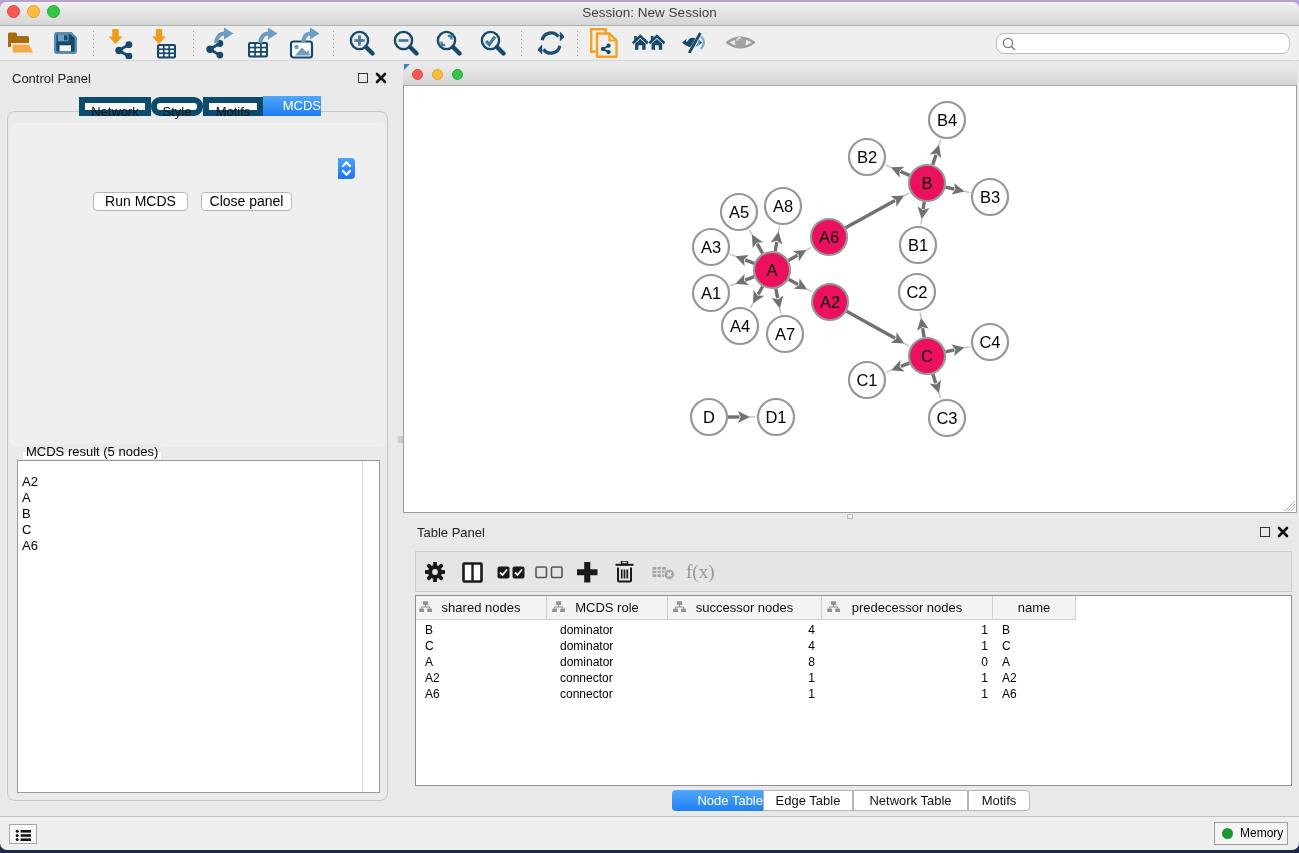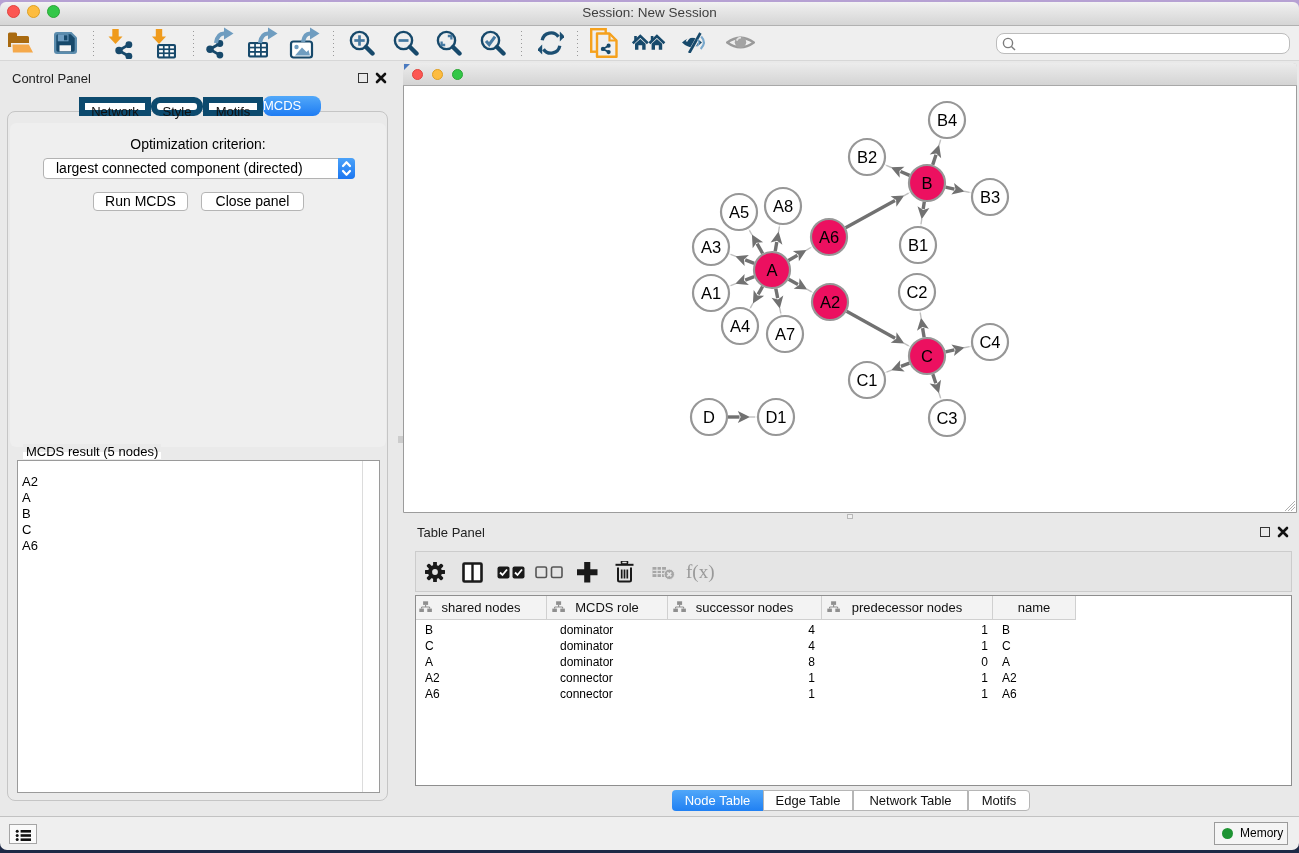--- a/index.html
+++ b/index.html
@@ -26,22 +26,22 @@
 
 #content { left:0; top:61px; width:1299px; height:755px; background:#e9e9e9; }
 
 #cp-title { left:12px; top:71px; font-size:13px; color:#222; }
 #cp-box { left:7px; top:111px; width:381px; height:690px; border:1px solid #c5c5c5;
   border-radius:8px; background:#eaeaea; }
 #cp-inner { left:10px; top:123px; width:376px; height:324px; background:#efefef; border-radius:6px; }
 .tab { position:absolute; top:97px; height:19px; background:#fff; border:6px solid #0c4a6e;
   font-size:13px; text-align:center; line-height:18px; color:#111; }
 #tab-mcds { position:absolute; left:263px; top:96px; width:58px; height:20px;
-  background:linear-gradient(#52a8f9,#1e7cf3); border-radius:8px; color:#fff;
-  font-size:13px; text-align:left; line-height:20px; }
+  background:linear-gradient(#52a8f9,#1e7cf3); border-radius:0; color:#fff;
+  font-size:13px; text-align:right; line-height:20px; }
 #opt-label { left:8px; top:136px; width:380px; text-align:center; font-size:14px; color:#000; }
 #dropdown { left:43px; top:158px; width:312px; height:21px; background:#fff;
   border:1px solid #b2b2b2; border-radius:4px; font-size:14px; color:#000;
   line-height:19px; padding-left:12px; }
 #stepper { left:338px; top:158px; width:17px; height:21px;
   background:linear-gradient(#4ba2f9,#1b76f1); border-radius:0 4px 4px 0; }
 .btn { position:absolute; top:192px; height:19px; background:#fff; border:1px solid #b5b5b5;
   border-radius:4px; font-size:14px; color:#000; text-align:center; line-height:17px; }
 
 #fieldset { left:17px; top:460px; width:363px; height:333px; border:1px solid #9a9a9a;
@@ -66,21 +66,21 @@
   border:1px solid #8e8e8e; }
 .th { position:absolute; top:596px; height:24px; background:#f3f3f3;
   border-right:1px solid #d0d0d0; border-bottom:1px solid #d0d0d0;
   font-size:13px; color:#111; text-align:center; line-height:24px; }
 .td { position:absolute; font-size:12px; color:#000; height:16px; line-height:16px; }
 
 .btab { position:absolute; top:790px; height:21px; background:#fff; border:1px solid #b6b6b6;
   font-size:13px; color:#111; text-align:center; line-height:20px; }
 #btab1 { position:absolute; left:672px; top:790px; width:91px; height:21px;
   background:linear-gradient(#50a7f9,#2080f3); border-radius:4px 0 0 4px; color:#fff;
-  font-size:13px; text-align:center; line-height:21px; }
+  font-size:13px; text-align:right; line-height:21px; }
 
 #statusbar { left:0; top:816px; width:1299px; height:34px; background:#efefef;
   border-top:1px solid #c2c2c2; border-radius:0 0 7px 7px; }
 #listbtn { left:9px; top:824px; width:28px; height:20px; background:#fafafa; border:1px solid #a5a5a5; }
 #membtn { left:1214px; top:822px; width:74px; height:23px; background:#f5f5f5;
   border:1px solid #9b9b9b; font-size:12px; color:#000; }
 #memdot { left:1222px; top:828px; width:11px; height:11px; border-radius:50%; background:#1e9433; }
 #memtext { left:1240px; top:822px; line-height:23px; font-size:12px; }
 </style>
 </head>
@@ -231,25 +231,23 @@
       <line x1="9.4" y1="9.4" x2="13" y2="13" stroke="#7c7c7c" stroke-width="1.4"></line>
     </svg>
 
   <div id="cp-title" class="abs">Control Panel</div>
   <div id="cp-box" class="abs"></div>
   <div id="cp-inner" class="abs"></div>
   <div class="tab" style="left:79px; width:72px;">Network</div>
   <div class="tab" style="left:151px; width:52px;border-radius:9px;">Style</div>
   <div class="tab" style="left:203px; width:60px;">Motifs</div>
   <div id="tab-mcds">MCDS</div>
-  <div id="opt-label" class="abs">Optimization criterion:</div>
-  <div id="dropdown" class="abs">largest connected component (directed)</div>
   <div id="stepper" class="abs"></div>
   <div class="btn" style="left:93px; width:95px;">Run MCDS</div>
-  <div class="btn" style="left:201px; width:103px;">Close panel</div>
+  <div class="btn" style="left:201px; width:91px;">Close panel</div>
   <div id="fieldset" class="abs"></div>
   <div id="fs-scroll" class="abs"></div>
   <div id="fieldset-legend" class="abs">MCDS result (5 nodes)</div>
   <div id="fs-list" class="abs">A2<br>A<br>B<br>C<br>A6</div>
 
   <div id="gwin" class="abs"></div>
   <div id="gtitle" class="abs"></div>
   <div class="abs" style="left:412px;top:69px;width:11px;height:11px;border-radius:50%;background:#fc5753;border:1px solid #e0443f;"></div>
   <div class="abs" style="left:432px;top:69px;width:11px;height:11px;border-radius:50%;background:#fdbc40;border:1px solid #dfa023;"></div>
   <div class="abs" style="left:452px;top:69px;width:11px;height:11px;border-radius:50%;background:#33c748;border:1px solid #2ca637;"></div>

